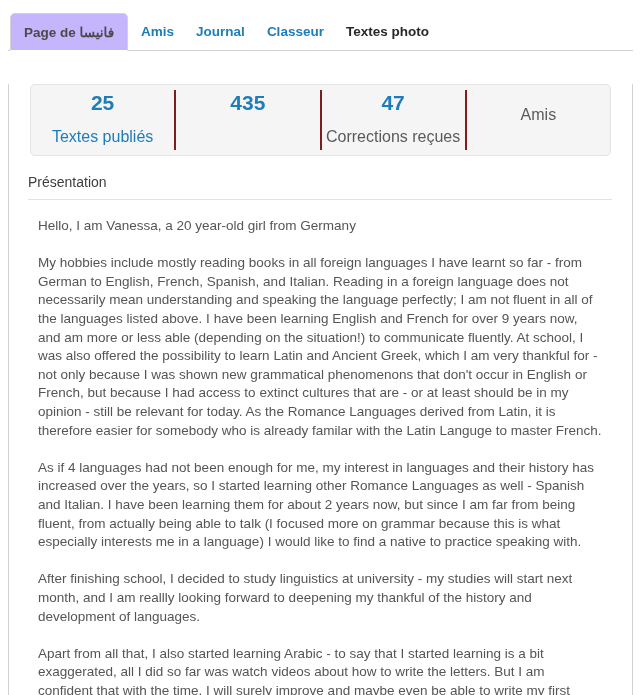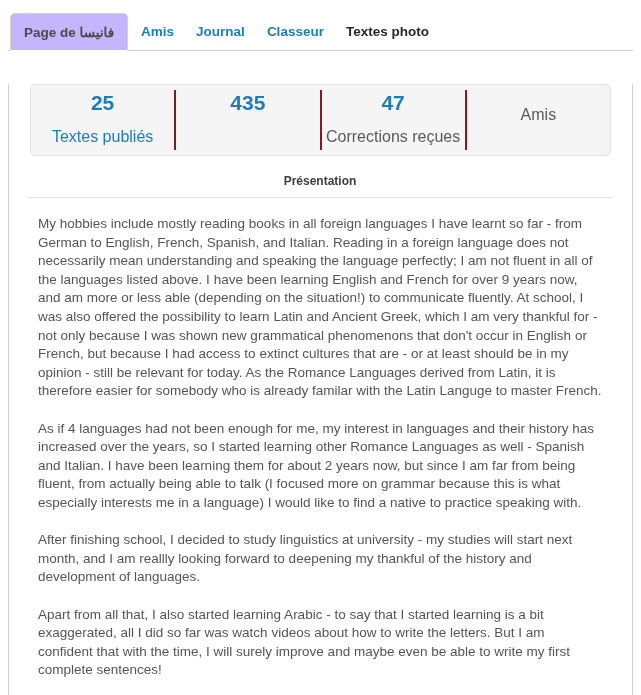--- a/index.html
+++ b/index.html
@@ -81,24 +81,23 @@
     display: block;
     font-size: 16px;
     color: #5a5a5a;
     margin-top: 14px;
   }
   .stat.current .stat-label { color: var(--accent); }
 
   
   .section-title {
     margin: 18px 20px 0 19px;
-    font-size: 12px;
-    font-weight: bold;
+    font-size: 14px;
+    font-weight: normal;
     color: #3e3e3e;
-    text-align: center;
   }
   .rule {
     margin: 9px 20px 0 19px;
     border: 0;
     border-top: 1px solid #e2e2e2;
     height: 0;
   }
   .bio {
     margin: 17px 30px 0 29px;
     font-size: 13.5px;
@@ -136,20 +135,21 @@
       </a>
       <a class="stat">
         <span class="stat-label">Amis</span>
       </a>
     </div>
 
     <h2 class="section-title">Présentation</h2>
     <div class="rule"></div>
 
     <div class="bio">
+        <p>Hello, I am Vanessa, a 20 year-old girl from Germany</p>
         <p>My hobbies include mostly reading books in all foreign languages I have learnt so far - from German to English, French, Spanish, and Italian. Reading in a foreign language does not necessarily mean understanding and speaking the language perfectly; I am not fluent in all of the languages listed above. I have been learning English and French for over 9 years now, and am more or less able (depending on the situation!) to communicate fluently. At school, I was also offered the possibility to learn Latin and Ancient Greek, which I am very thankful for - not only because I was shown new grammatical phenomenons that don't occur in English or French, but because I had access to extinct cultures that are - or at least should be in my opinion - still be relevant for today. As the Romance Languages derived from Latin, it is therefore easier for somebody who is already familar with the Latin Languge to master French.</p>
         <p>As if 4 languages had not been enough for me, my interest in languages and their history has increased over the years, so I started learning other Romance Languages as well - Spanish and Italian. I have been learning them for about 2 years now, but since I am far from being fluent, from actually being able to talk (I focused more on grammar because this is what especially interests me in a language) I would like to find a native to practice speaking with.</p>
         <p>After finishing school, I decided to study linguistics at university - my studies will start next month, and I am reallly looking forward to deepening my thankful of the history and development of languages.</p>
         <p>Apart from all that, I also started learning Arabic - to say that I started learning is a bit exaggerated, all I did so far was watch videos about how to write the letters. But I am confident that with the time, I will surely improve and maybe even be able to write my first complete sentences!</p>
       </div>
 
   </main>
 </div>
 
 </body></html>

